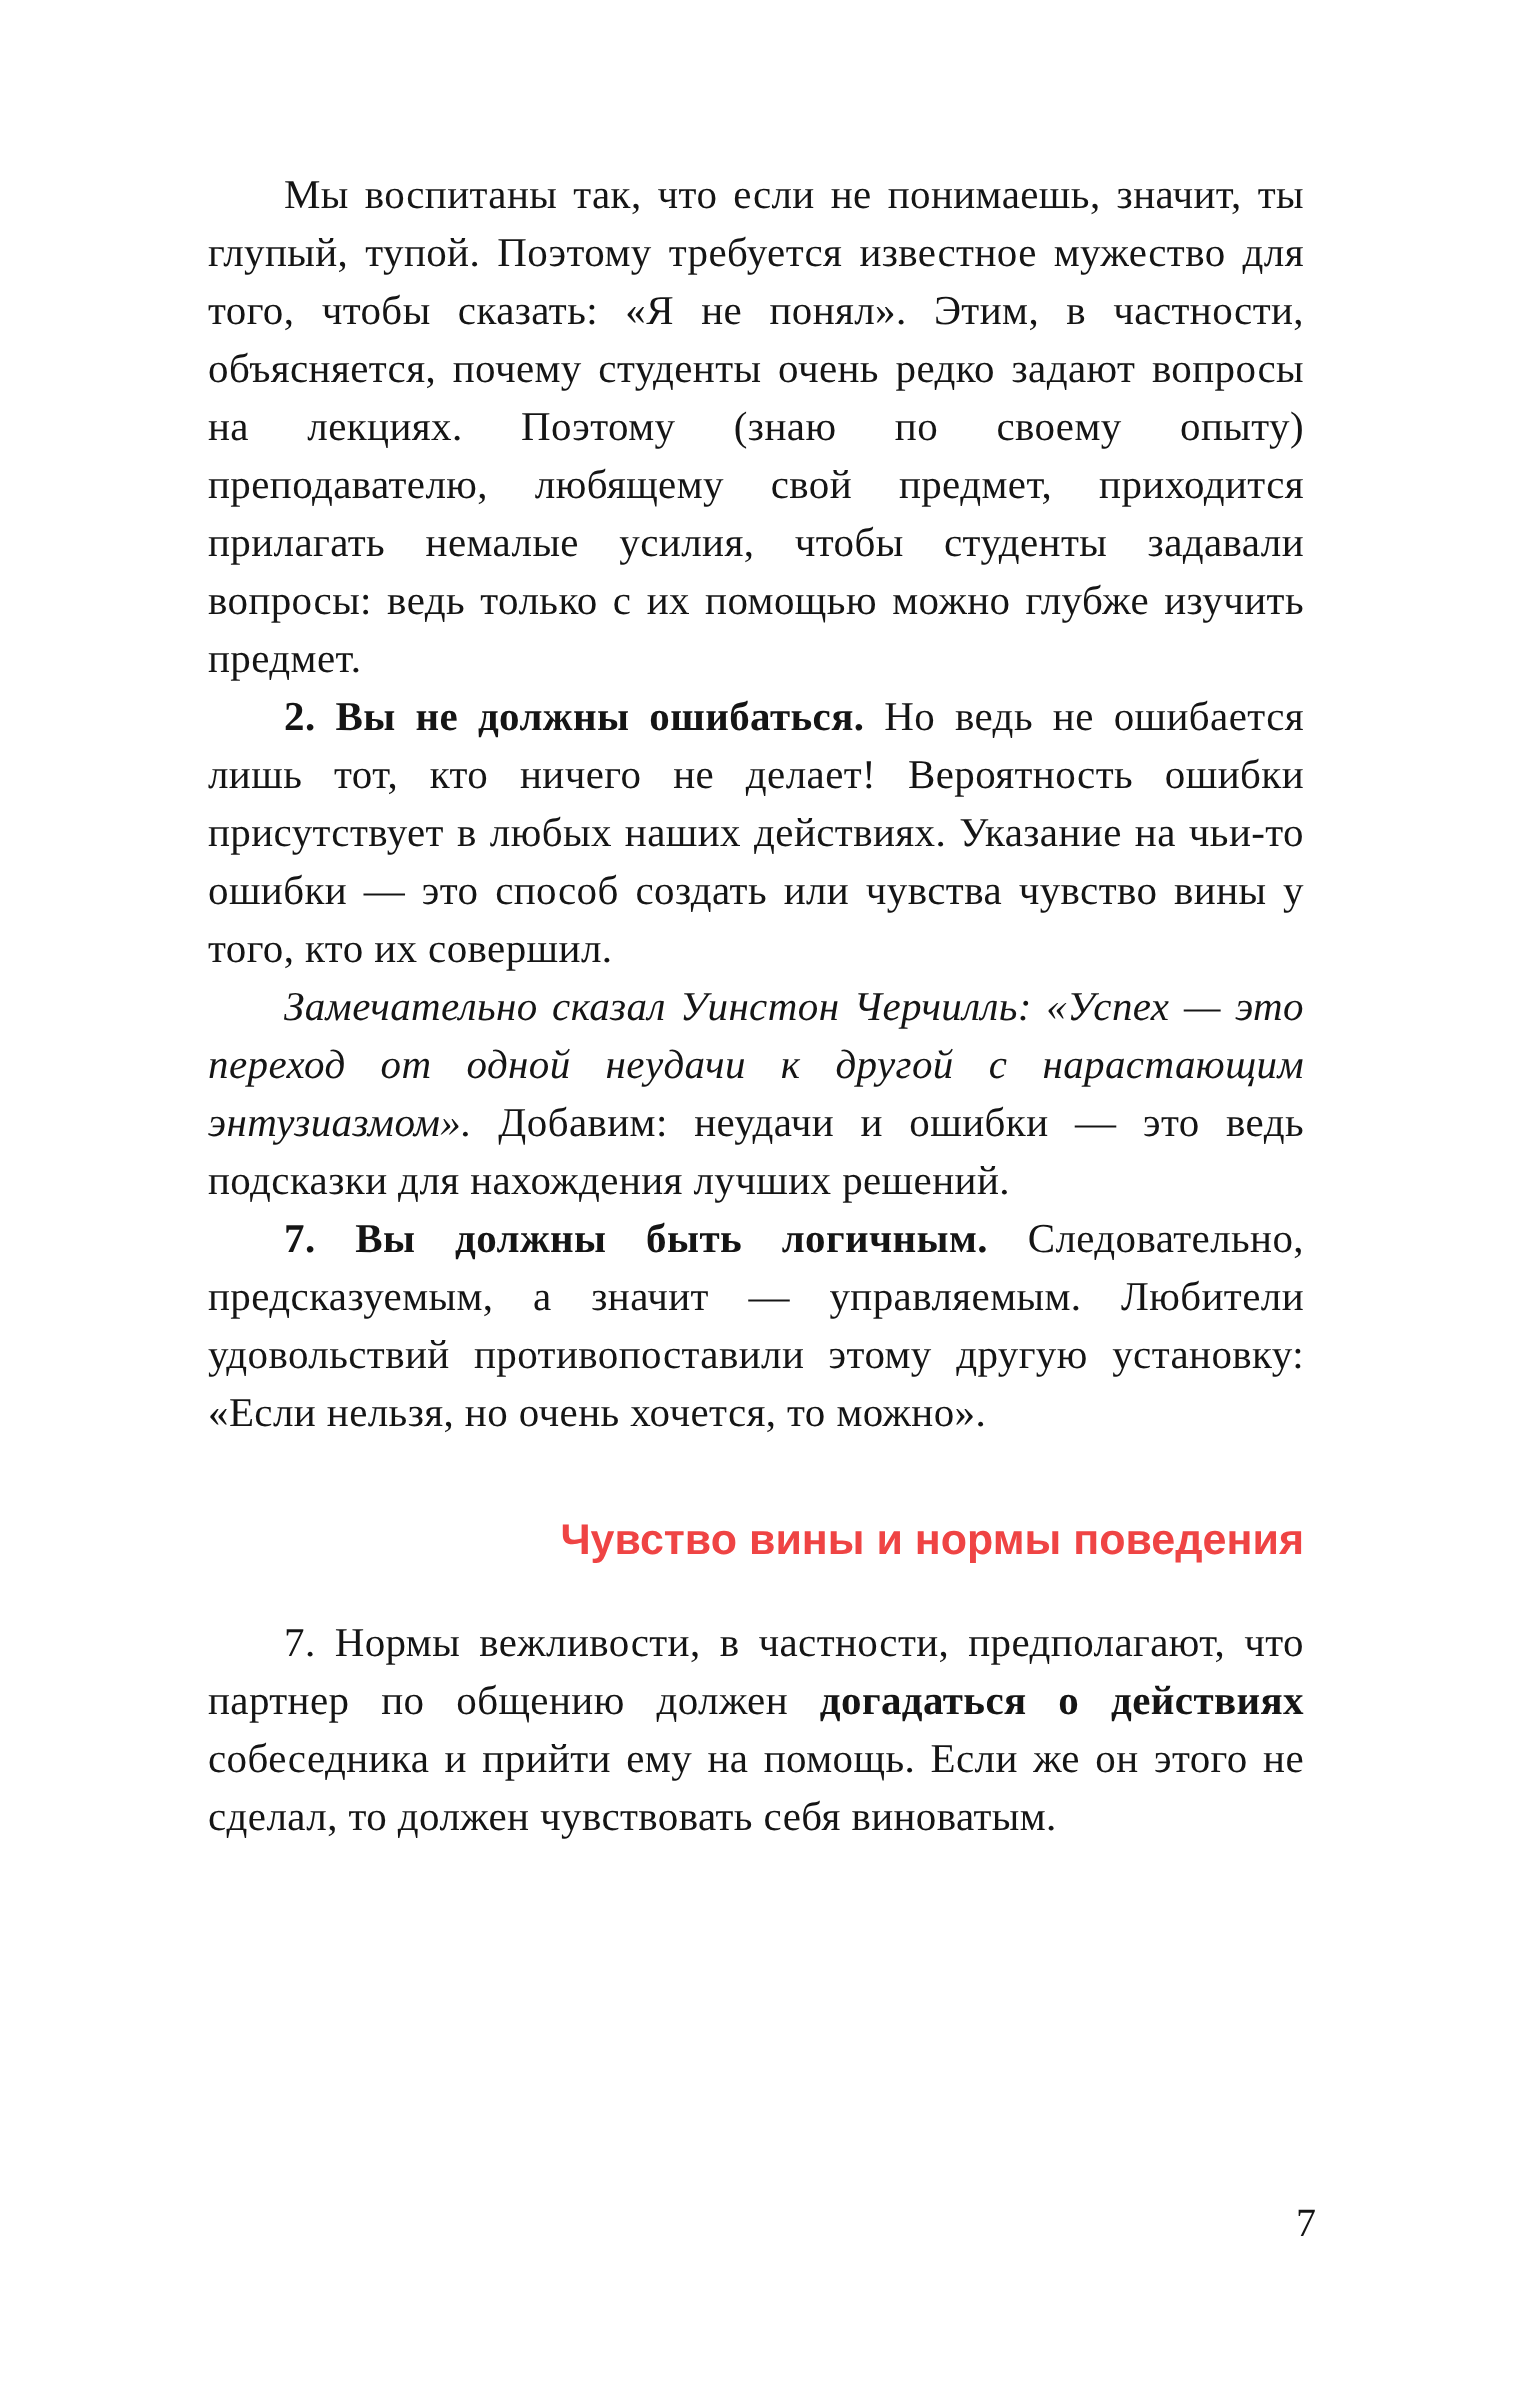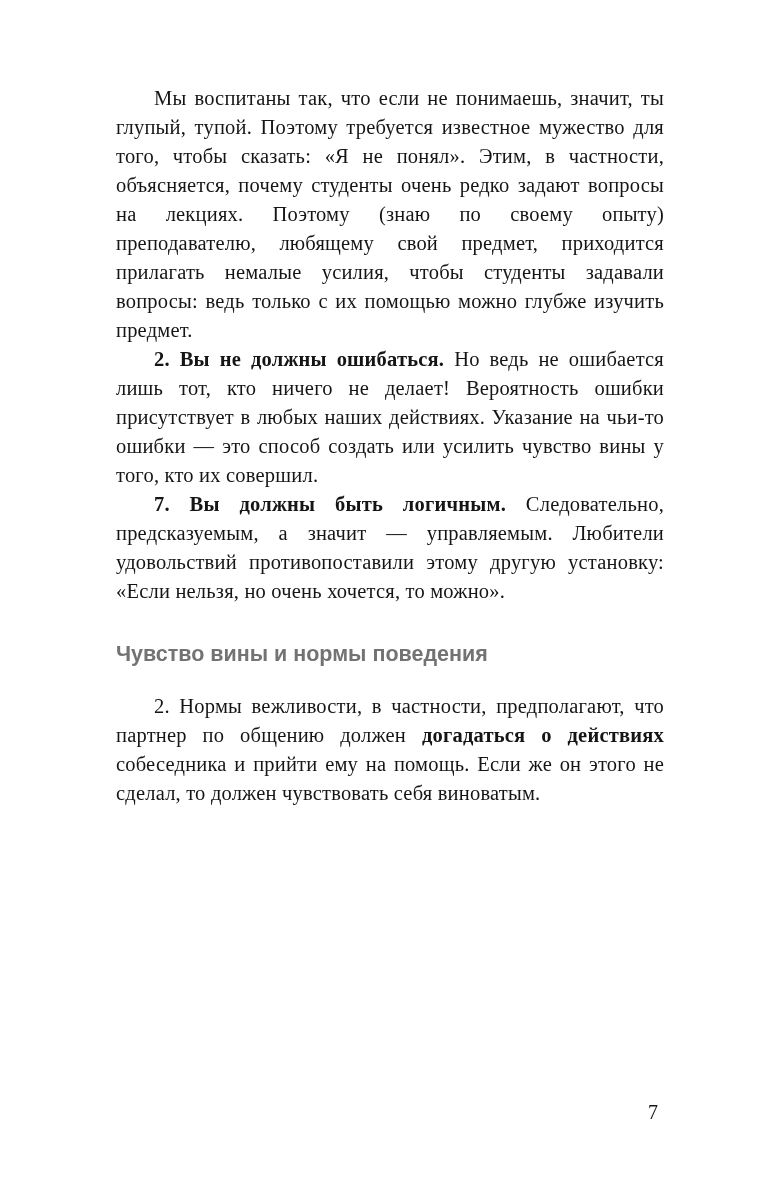--- a/index.html
+++ b/index.html
@@ -12,57 +12,58 @@
     width: 764px;
     height: 1200px;
     background: #ffffff;
     font-family: "Liberation Serif", "DejaVu Serif", serif;
     color: #151515;
     overflow: hidden;
     box-sizing: border-box;
   }
   .page-content {
     position: absolute;
-    left: 116px;
+    left: 104px;
     top: 84px;
     width: 548px;
   }
   .para {
     margin: 0;
     text-indent: 38px;
     text-align: justify;
     font-size: 20.5px;
     line-height: 29px;
     letter-spacing: 0.2px;
   }
   .para .run-b { font-weight: bold; }
   .para .run-i { font-style: italic; }
   .heading {
     font-family: "Liberation Sans", "DejaVu Sans", sans-serif;
     font-weight: bold;
     font-size: 21.5px;
     line-height: 28px;
-    text-align: left;
+    text-align: right;
     margin: 34px 0 24px 0;
-    color: #737373;
+    color: #ef4444;
   }
   .page-number {
     position: absolute;
     right: 106px;
     bottom: 76px;
     font-size: 20px;
     font-family: "Liberation Serif", "DejaVu Serif", serif;
     color: #151515;
   }
 </style>
 </head>
 <body>
 
 <div class="book-page">
   <div class="page-content">
       <p class="para"><span class="">Мы воспитаны так, что если не понимаешь, значит, ты глупый, тупой. Поэтому требуется известное мужество для того, чтобы сказать: «Я не понял». Этим, в частности, объясняется, почему студенты очень редко задают вопросы на лекциях. Поэтому (знаю по своему опыту) преподавателю, любящему свой предмет, приходится прилагать немалые усилия, чтобы студенты задавали вопросы: ведь только с их помощью можно глубже изучить предмет.</span></p>
-      <p class="para"><span class="run-b ">2. Вы не должны ошибаться.</span><span class=""> Но ведь не ошибается лишь тот, кто ничего не делает! Вероятность ошибки присутствует в любых наших действиях. Указание на чьи-то ошибки — это способ создать или усилить чувство вины у того, кто их совершил.</span></p>
+      <p class="para"><span class="run-b ">2. Вы не должны ошибаться.</span><span class=""> Но ведь не ошибается лишь тот, кто ничего не делает! Вероятность ошибки присутствует в любых наших действиях. Указание на чьи-то ошибки — это способ создать или чувства чувство вины у того, кто их совершил.</span></p>
+      <p class="para"><span class="run-i">Замечательно сказал Уинстон Черчилль: «Успех — это переход от одной неудачи к другой с нарастающим энтузиазмом».</span><span class=""> Добавим: неудачи и ошибки — это ведь подсказки для нахождения лучших решений.</span></p>
       <p class="para"><span class="run-b ">7. Вы должны быть логичным.</span><span class=""> Следовательно, предсказуемым, а значит — управляемым. Любители удовольствий противопоставили этому другую установку: «Если нельзя, но очень хочется, то можно».</span></p>
       <h2 class="heading"><span class="">Чувство вины и нормы поведения</span></h2>
-      <p class="para"><span class="">2. Нормы вежливости, в частности, предполагают, что партнер по общению должен </span><span class="run-b ">догадаться о действиях</span><span class=""> собеседника и прийти ему на помощь. Если же он этого не сделал, то должен чувствовать себя виноватым.</span></p>
+      <p class="para"><span class="">7. Нормы вежливости, в частности, предполагают, что партнер по общению должен </span><span class="run-b ">догадаться о действиях</span><span class=""> собеседника и прийти ему на помощь. Если же он этого не сделал, то должен чувствовать себя виноватым.</span></p>
     </div>
   <div class="page-number">7</div>
 </div>
 
 </body></html>

